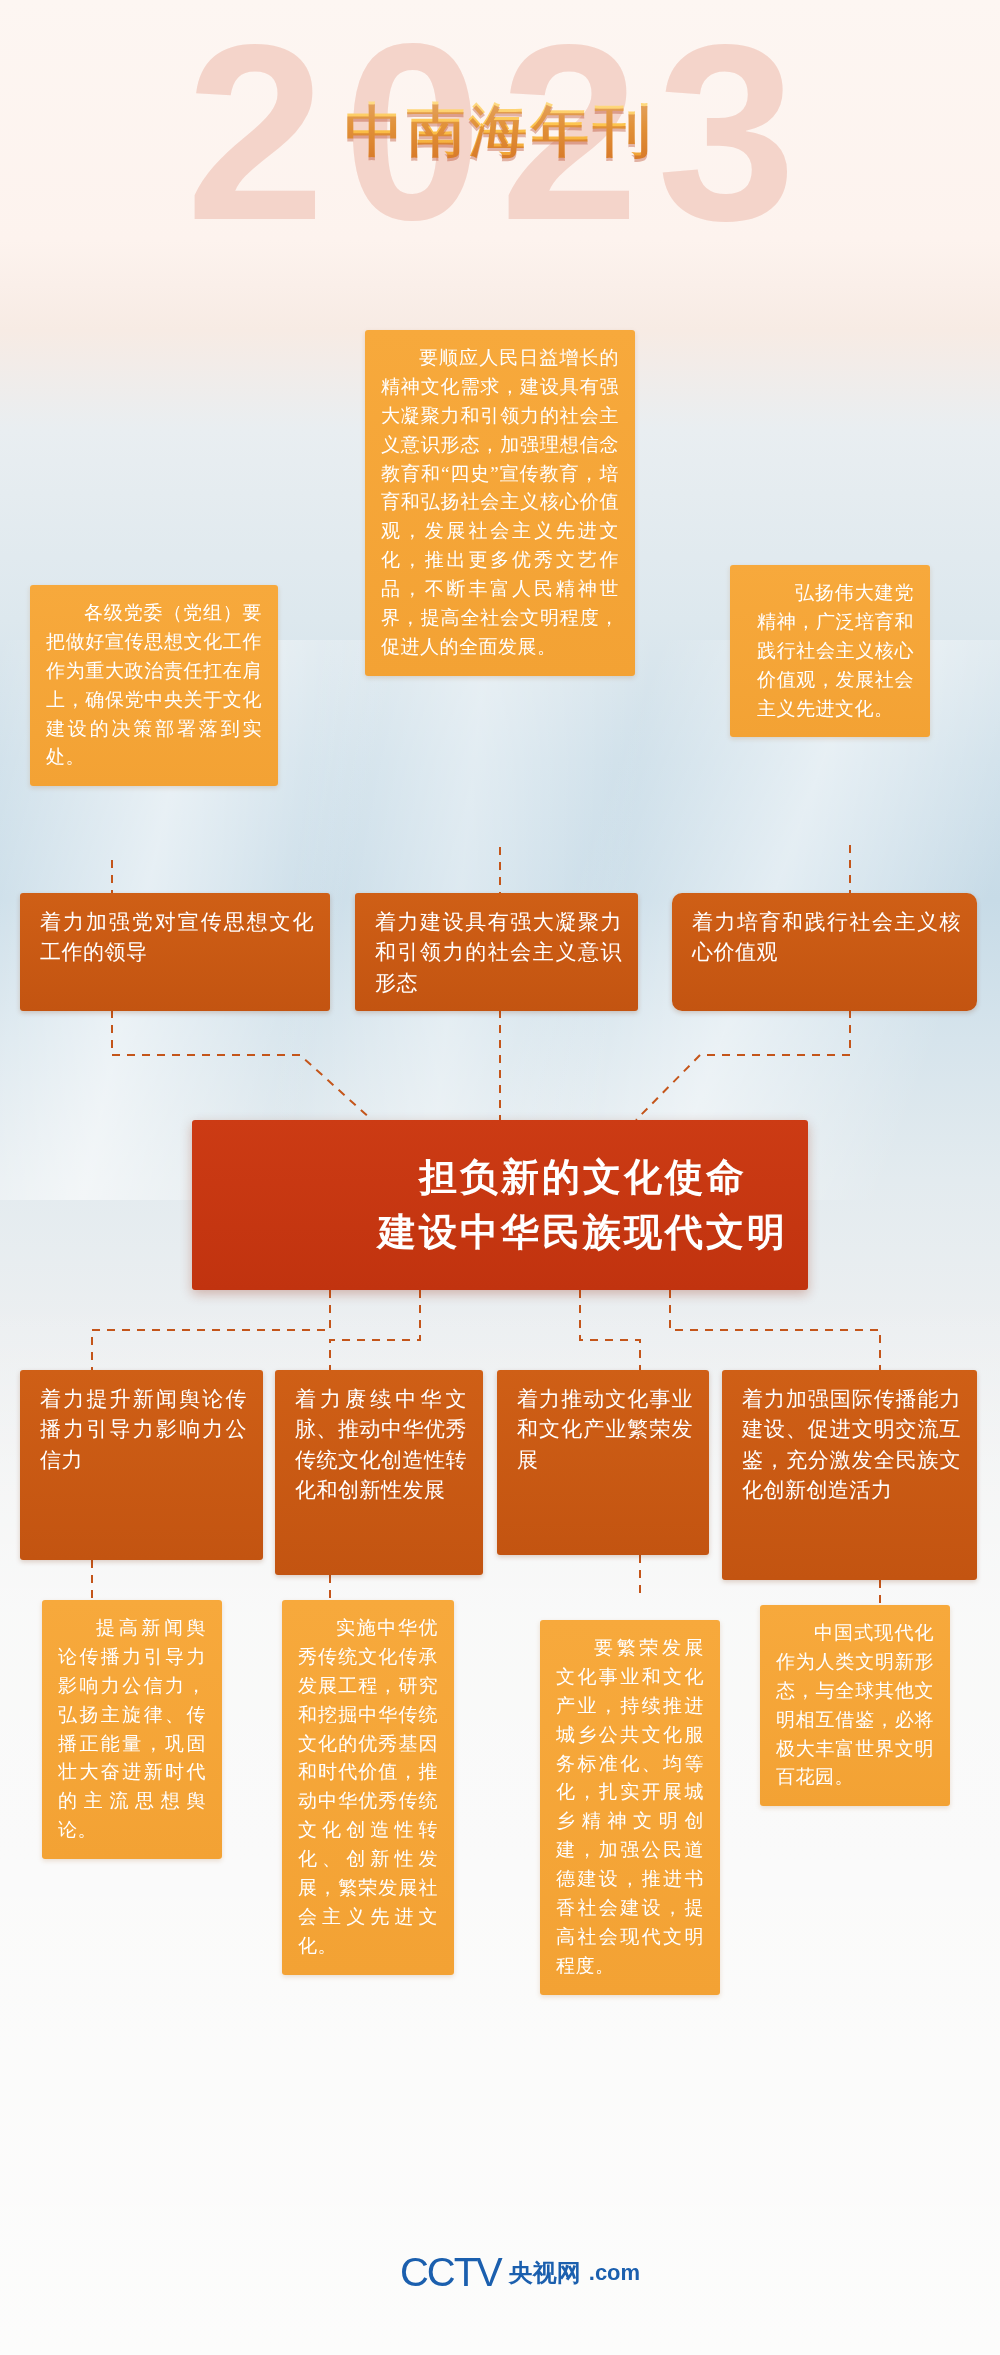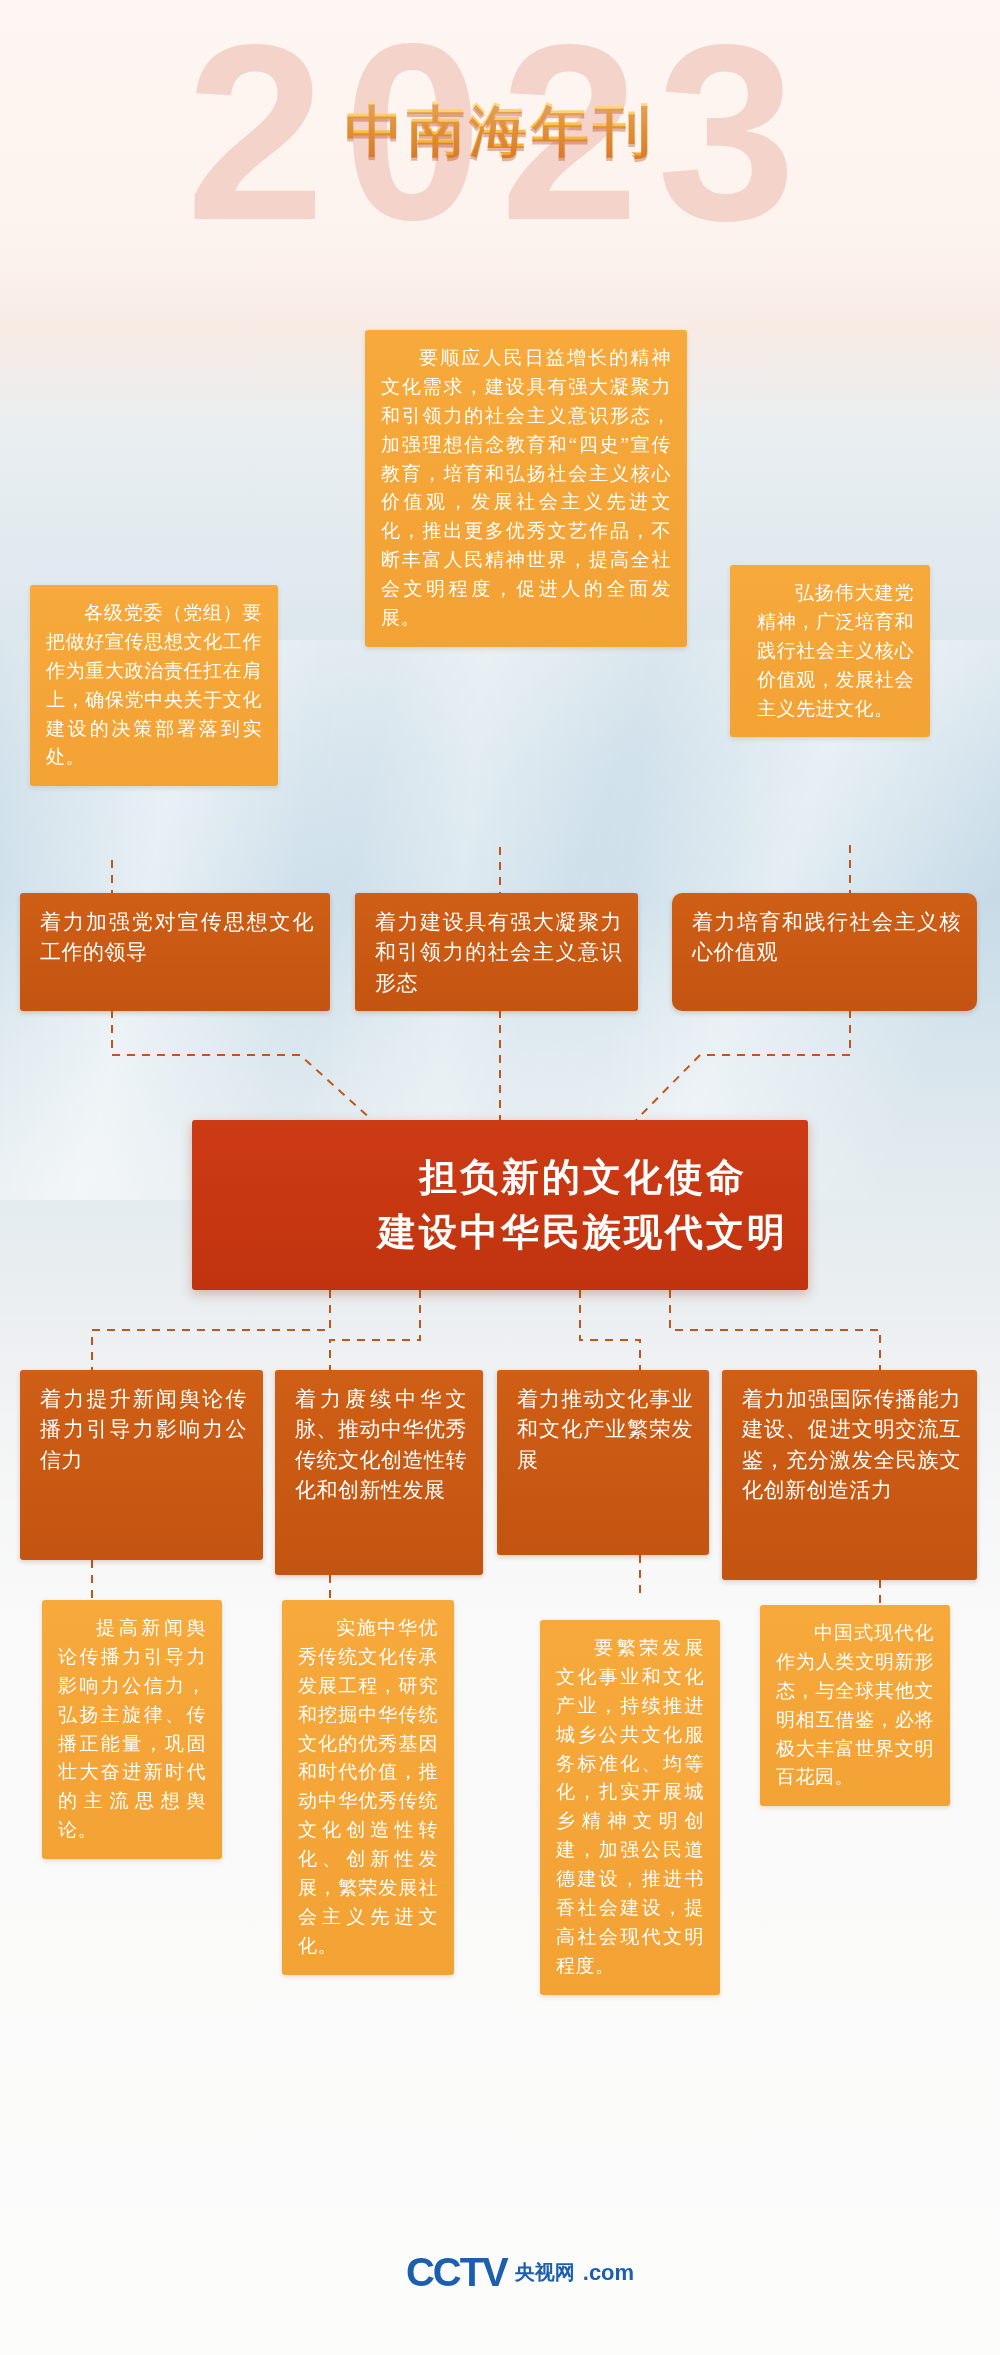--- a/index.html
+++ b/index.html
@@ -117,27 +117,27 @@
   .box .indent { text-indent:2em; display:block; }
 
   
   svg.lines { position:absolute; left:0; top:0; width:1000px; height:2355px; pointer-events:none; }
 
   
   .footer { position:absolute; left:0; top:2250px; width:1000px; text-align:center; }
   .cctv-logo { display:inline-flex; align-items:center; gap:8px; }
   .cctv-mark {
     font-family:"Liberation Sans", sans-serif;
-    font-weight:bold; font-size:40px; letter-spacing:-2px;
+    font-weight:normal; font-size:40px; letter-spacing:-2px;
     color:#1b5fae;
     margin-left:40px;
   }
   .cctv-cn {
     font-family:"Liberation Serif", serif;
-    font-weight:bold; font-size:20px; color:#1b5fae;
+    font-weight:bold; font-size:24px; color:#1b5fae;
   }
   .cctv-com {
     font-family:"Liberation Sans", sans-serif;
     font-size:22px; color:#1b5fae; font-weight:bold;
   }
 </style>
 </head>
 <body>
 
 <div class="page">
@@ -171,21 +171,21 @@
       <path d="M330,1575 L330,1600"></path>
       <path d="M640,1555 L640,1600"></path>
       <path d="M880,1580 L880,1605"></path>
     </g>
   </svg>
 
   <div class="box orange" style="left:30px; top:585px; width:248px;">
     <span class="indent">各级党委（党组）要把做好宣传思想文化工作作为重大政治责任扛在肩上，确保党中央关于文化建设的决策部署落到实处。</span>
   </div>
 
-  <div class="box orange" style="left:365px; top:330px; width:322px;padding-left:16px;">
+  <div class="box orange" style="left:365px; top:330px; width:270px;padding-left:16px;">
     <span class="indent">要顺应人民日益增长的精神文化需求，建设具有强大凝聚力和引领力的社会主义意识形态，加强理想信念教育和“四史”宣传教育，培育和弘扬社会主义核心价值观，发展社会主义先进文化，推出更多优秀文艺作品，不断丰富人民精神世界，提高全社会文明程度，促进人的全面发展。</span>
   </div>
 
   <div class="box orange" style="left:730px; top:565px; width:200px;padding-left:27px;">
     <span class="indent">弘扬伟大建党精神，广泛培育和践行社会主义核心价值观，发展社会主义先进文化。</span>
   </div>
 
   <div class="box brown" style="left:20px; top:893px; width:310px; height:118px;">着力加强党对宣传思想文化工作的领导</div>
 
   <div class="box brown" style="left:355px; top:893px; width:283px; height:118px;">着力建设具有强大凝聚力和引领力的社会主义意识形态</div>

